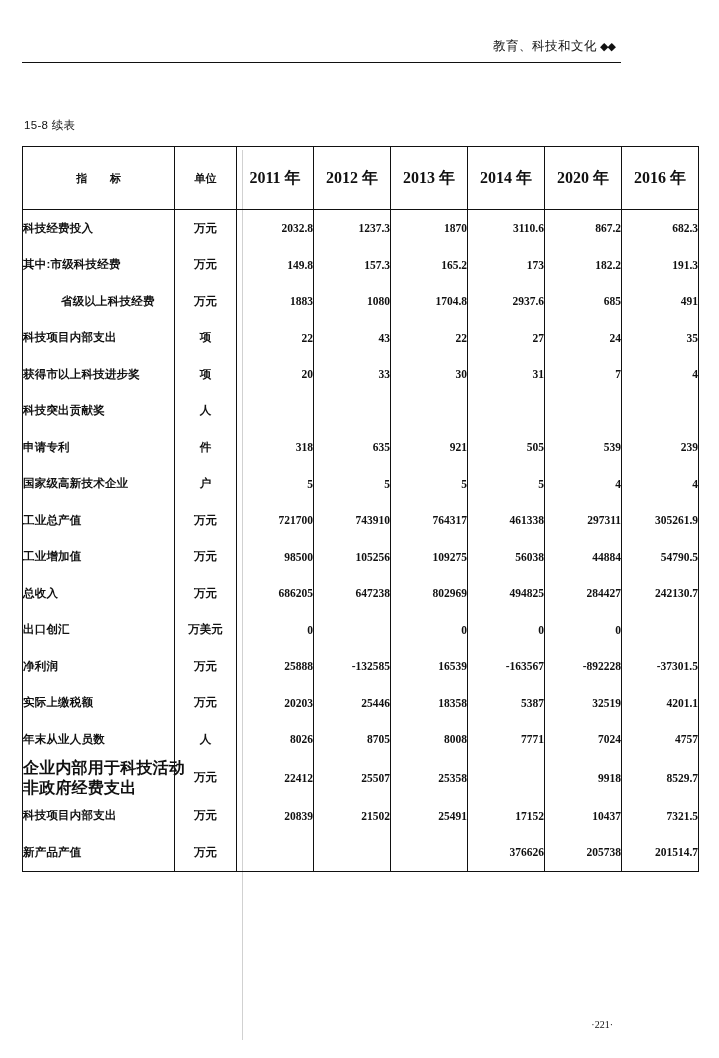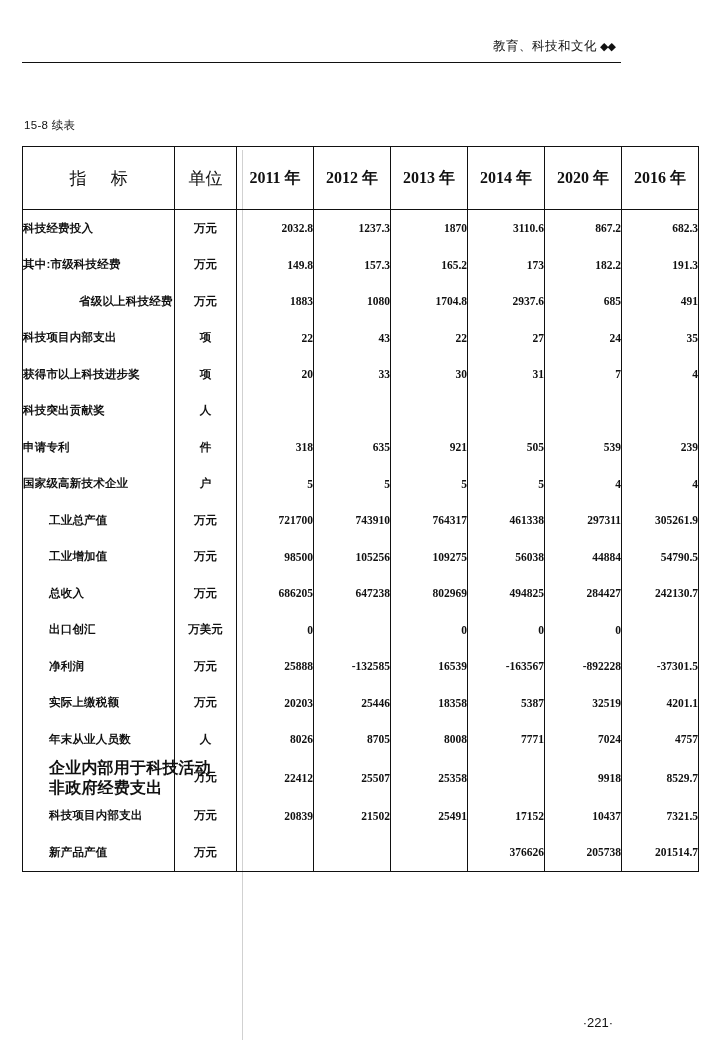--- a/index.html
+++ b/index.html
@@ -71,22 +71,22 @@
   table.data th, table.data td {
     border-left: 1px solid #111;
     border-right: 1px solid #111;
     padding: 0;
     vertical-align: middle;
   }
   table.data thead th {
     height: 62px;
     border-top: 1.4px solid #111;
     border-bottom: 1.2px solid #111;
-    font-weight: normal;
-    font-size: 17px;
+    font-weight: bold;
+    font-size: 11px;
   }
   table.data thead th.ind-head {
     letter-spacing: 10px;
     text-indent: 10px;
   }
   table.data thead th.yr-head {
     font-family: "Liberation Serif", serif;
     font-size: 16px;
     font-weight: bold;
   }
@@ -97,22 +97,22 @@
     border-bottom: 1.4px solid #111;
   }
   td.ind {
     font-family: "Liberation Sans", sans-serif;
     font-weight: bold;
     font-size: 11.5px;
     padding-left: 10px;
     letter-spacing: 0.2px;
     white-space: nowrap;
   }
-  td.ind.i1 { padding-left: 26px; }
-  td.ind.i2 { padding-left: 56px; }
+  td.ind.i1 { }
+  td.ind.i2 { padding-left: 38px; }
   td.ind.small { font-size: 16px; }
   td.ind .l2 {
     display: block;
     line-height: 1.25;
   }
   td.unit {
     text-align: center;
     font-family: "Liberation Sans", sans-serif;
     font-weight: bold;
     font-size: 11.5px;
@@ -128,22 +128,22 @@
   }
   
   table.data tr > *:first-child { border-left: 1.4px solid #111; }
   table.data tr > *:last-child  { border-right: 1.4px solid #111; }
 
   
   .footer {
     position: absolute;
     right: 30px;
     bottom: 28px;
-    font-size: 13px;
-    font-family: Liberation Sans, sans-serif;
+    font-size: 10px;
+    font-family: Liberation Serif, serif;
     text-align: right;
   }
   
   .fold {
     position: absolute;
     width: 1px;
     background: rgba(0,0,0,0.18);
   }
 </style>
 </head>

